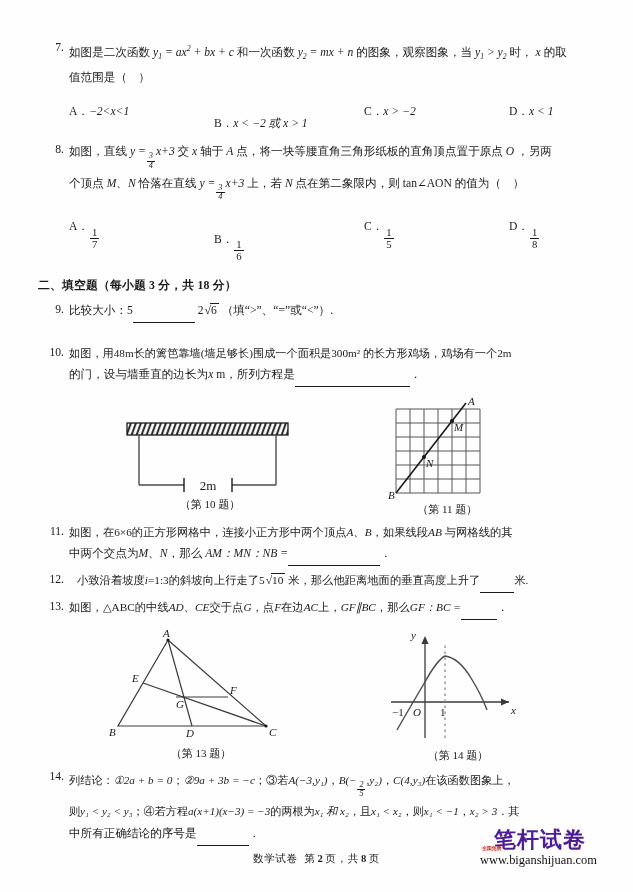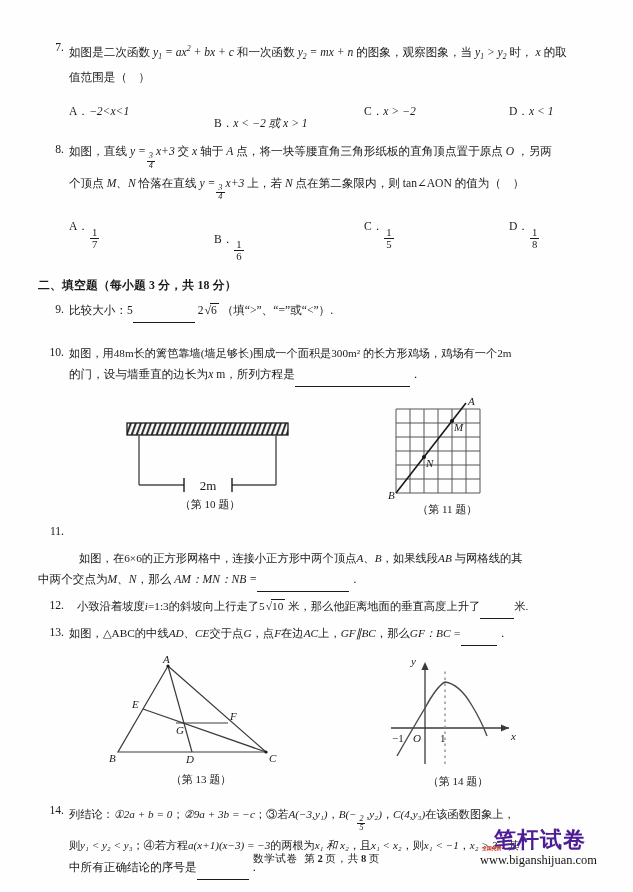--- a/index.html
+++ b/index.html
@@ -332,24 +332,24 @@
           <circle cx="42" cy="62" r="2.1" fill="#1a1a1a"></circle>
           <text x="86" y="10" font-family="Liberation Serif, serif" font-style="italic" font-size="11" fill="#1a1a1a">A</text>
           <text x="6" y="104" font-family="Liberation Serif, serif" font-style="italic" font-size="11" fill="#1a1a1a">B</text>
           <text x="72" y="36" font-family="Liberation Serif, serif" font-style="italic" font-size="11" fill="#1a1a1a">M</text>
           <text x="44" y="72" font-family="Liberation Serif, serif" font-style="italic" font-size="11" fill="#1a1a1a">N</text>
         </svg>
         <div class="cap" style="width:130px;">（第 11 题）</div>
       </div>
     </div>
 
-    <div class="qrow" style="margin-top:5px;flex-direction:column;">
+    <div class="qrow" style="margin-top:5px;">
       <div class="qnum">11.</div>
       <div class="qbody">
-        <div class="ln" style="font-size:11.3px;margin-left:41px;">
+        <div class="ln" style="font-size:11.3px;">
           <span>如图，在6×6的正方形网格中，连接小正方形中两个顶点</span><span class="it">A、B</span><span>，如果线段</span><span class="it">AB</span>
           <span>与网格线的其</span>
         </div>
         <div class="ln">
           <span>中两个交点为</span><span class="it">M、N</span><span>，那么</span>
           <span class="it">AM：MN：NB =</span><span class="blank-line" style="width:92px;">&nbsp;</span><span>．</span>
         </div>
       </div>
     </div>
 
@@ -417,21 +417,21 @@
             <text x="128" y="88" font-style="italic">x</text>
             <text x="30" y="90" font-style="italic">O</text>
             <text x="9" y="90">−1</text>
             <text x="57" y="90">1</text>
           </g>
         </svg>
         <div class="cap" style="width:150px;">（第 14 题）</div>
       </div>
     </div>
 
-    <div class="qrow" style="margin-top:12px;">
+    <div class="qrow" style="margin-top:4px;">
       <div class="qnum">14.</div>
       <div class="qbody">
         <div class="ln" style="line-height:26px;font-size:11.2px;">
           <span>列结论：</span><span class="it">①2a + b = 0</span><span>；</span><span class="it">②9a + 3b = −c</span><span>；</span><span>③若</span><span class="it">A(−3,y₁)</span><span>，</span><span class="it"><span>B</span>(<span style="font-size:0.95em;">−</span><span class="frac sm">
                 <span class="num">2</span>
                 <span class="den">5</span>
               </span><span>,y₂</span>)</span><span>，</span><span class="it">C(4,y₃)</span><span>在该函数图象上，</span>
         </div>
         <div class="ln" style="line-height:24px;font-size:11.1px;">
           <span>则</span><span class="it">y₁ &lt; y₂ &lt; y₃</span><span>；</span><span>④</span><span>若方程</span><span class="it">a(x+1)(x−3) = −3</span><span>的两根为</span><span class="it">x₁ 和 x₂</span><span>，且</span><span class="it">x₁ &lt; x₂</span><span>，则</span><span class="it">x₁ &lt; −1</span><span>，</span><span class="it">x₂ &gt; 3</span><span>．其</span>

